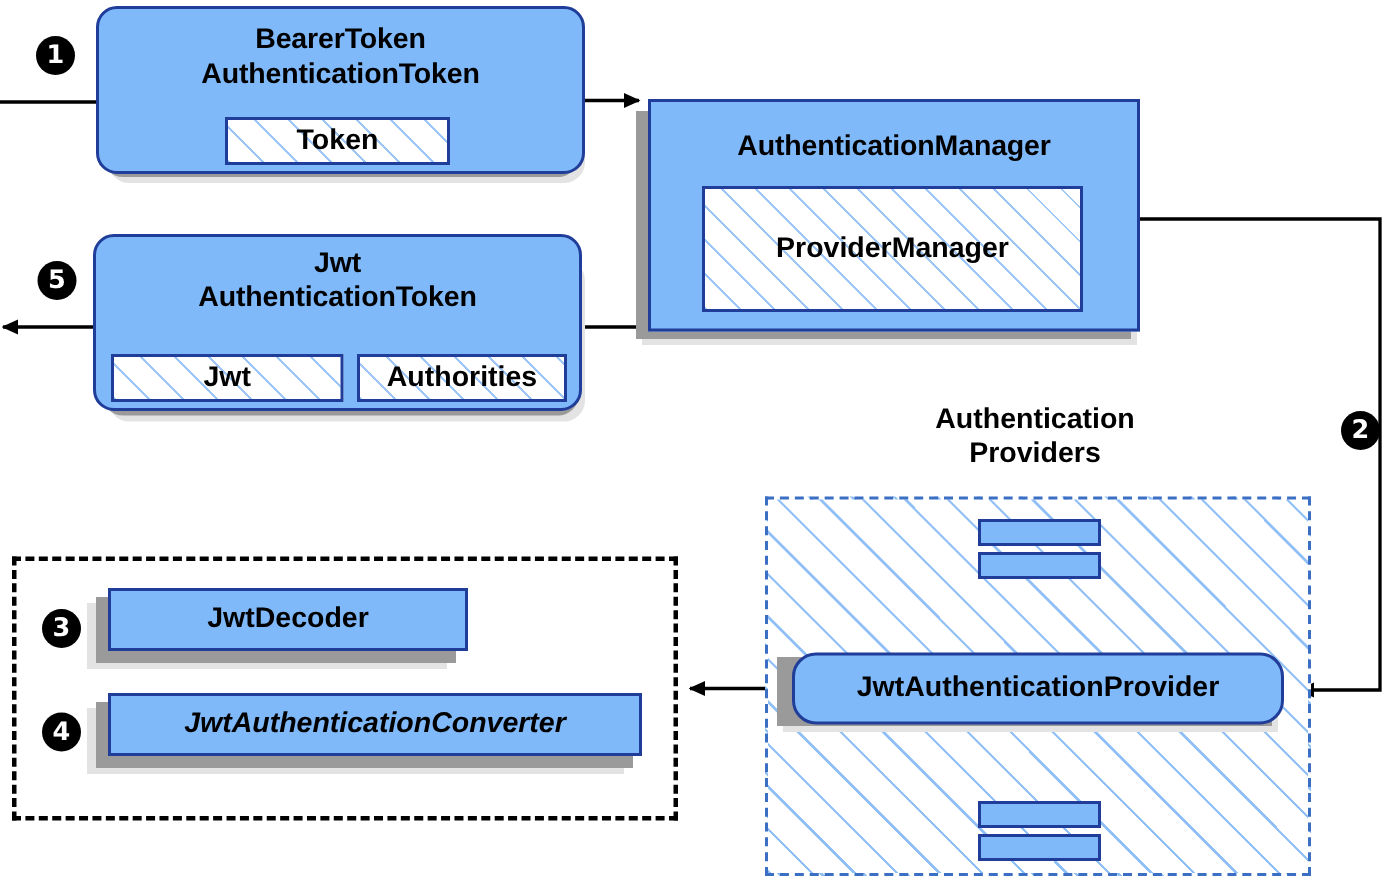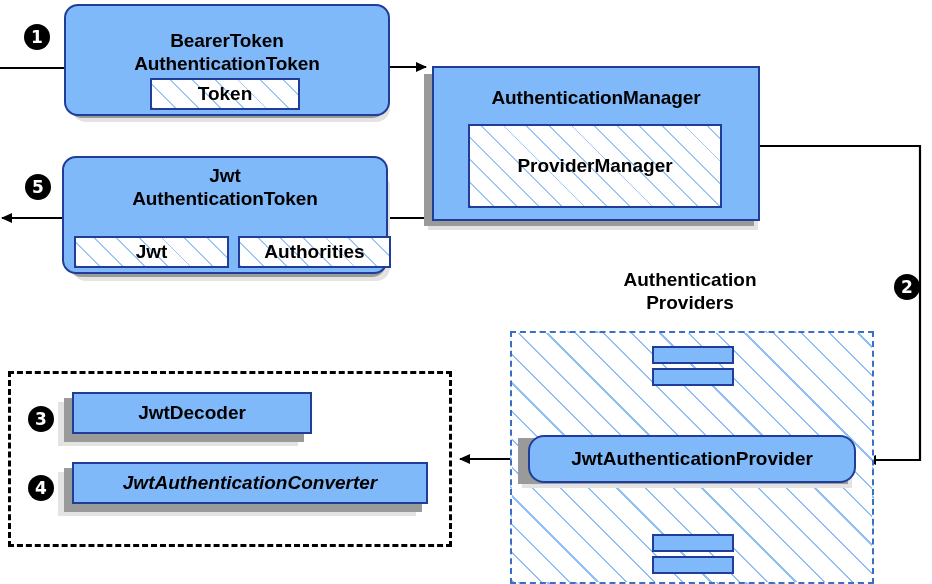--- a/index.html
+++ b/index.html
@@ -188,42 +188,42 @@
 
   <div class="group-label" style="left:590px; top:268px; width:200px;">
     <div>Authentication</div>
     <div>Providers</div>
   </div>
 
   <div class="dotted-region" style="left:8px; top:371px; width:444px; height:176px;"></div>
 
   <div class="shadow-light rounded" style="left:72px; top:20px; width:318px; height:102px;"></div>
   <div class="shadow-dark rounded" style="left:68px; top:16px; width:318px; height:102px;"></div>
-  <div class="node rounded" style="left:64px; top:4px; width:326px; height:112px; padding-top:23px;">
+  <div class="node rounded" style="left:64px; top:4px; width:326px; height:112px; padding-top:9px;">
     <div class="title">
       <div>BearerToken</div>
       <div>AuthenticationToken</div>
     </div>
   </div>
   <div class="inner-box" style="left:150px; top:78px; width:150px; height:32px;">
     <span>Token</span>
   </div>
 
   <div class="shadow-light rounded" style="left:72px; top:173px; width:318px; height:108px;"></div>
   <div class="shadow-dark rounded" style="left:68px; top:169px; width:318px; height:108px;"></div>
   <div class="node rounded" style="left:62px; top:156px; width:326px; height:118px; padding-top:6px;">
     <div class="title">
       <div>Jwt</div>
       <div>AuthenticationToken</div>
     </div>
   </div>
   <div class="inner-box" style="left:74px; top:236px; width:155px; height:32px;">
     <span>Jwt</span>
   </div>
-  <div class="inner-box" style="left:238px; top:236px; width:153px; height:32px;">
+  <div class="inner-box" style="left:238px; top:236px; width:140px; height:32px;">
     <span>Authorities</span>
   </div>
 
   <div class="shadow-light" style="left:428px; top:78px; width:330px; height:152px;"></div>
   <div class="shadow-dark" style="left:424px; top:74px; width:330px; height:152px;"></div>
   <div class="node" style="left:432px; top:66px; width:328px; height:155px; padding-top:18px;">
     <div class="title">AuthenticationManager</div>
   </div>
   <div class="inner-box" style="left:468px; top:124px; width:254px; height:84px;">
     <span>ProviderManager</span>

